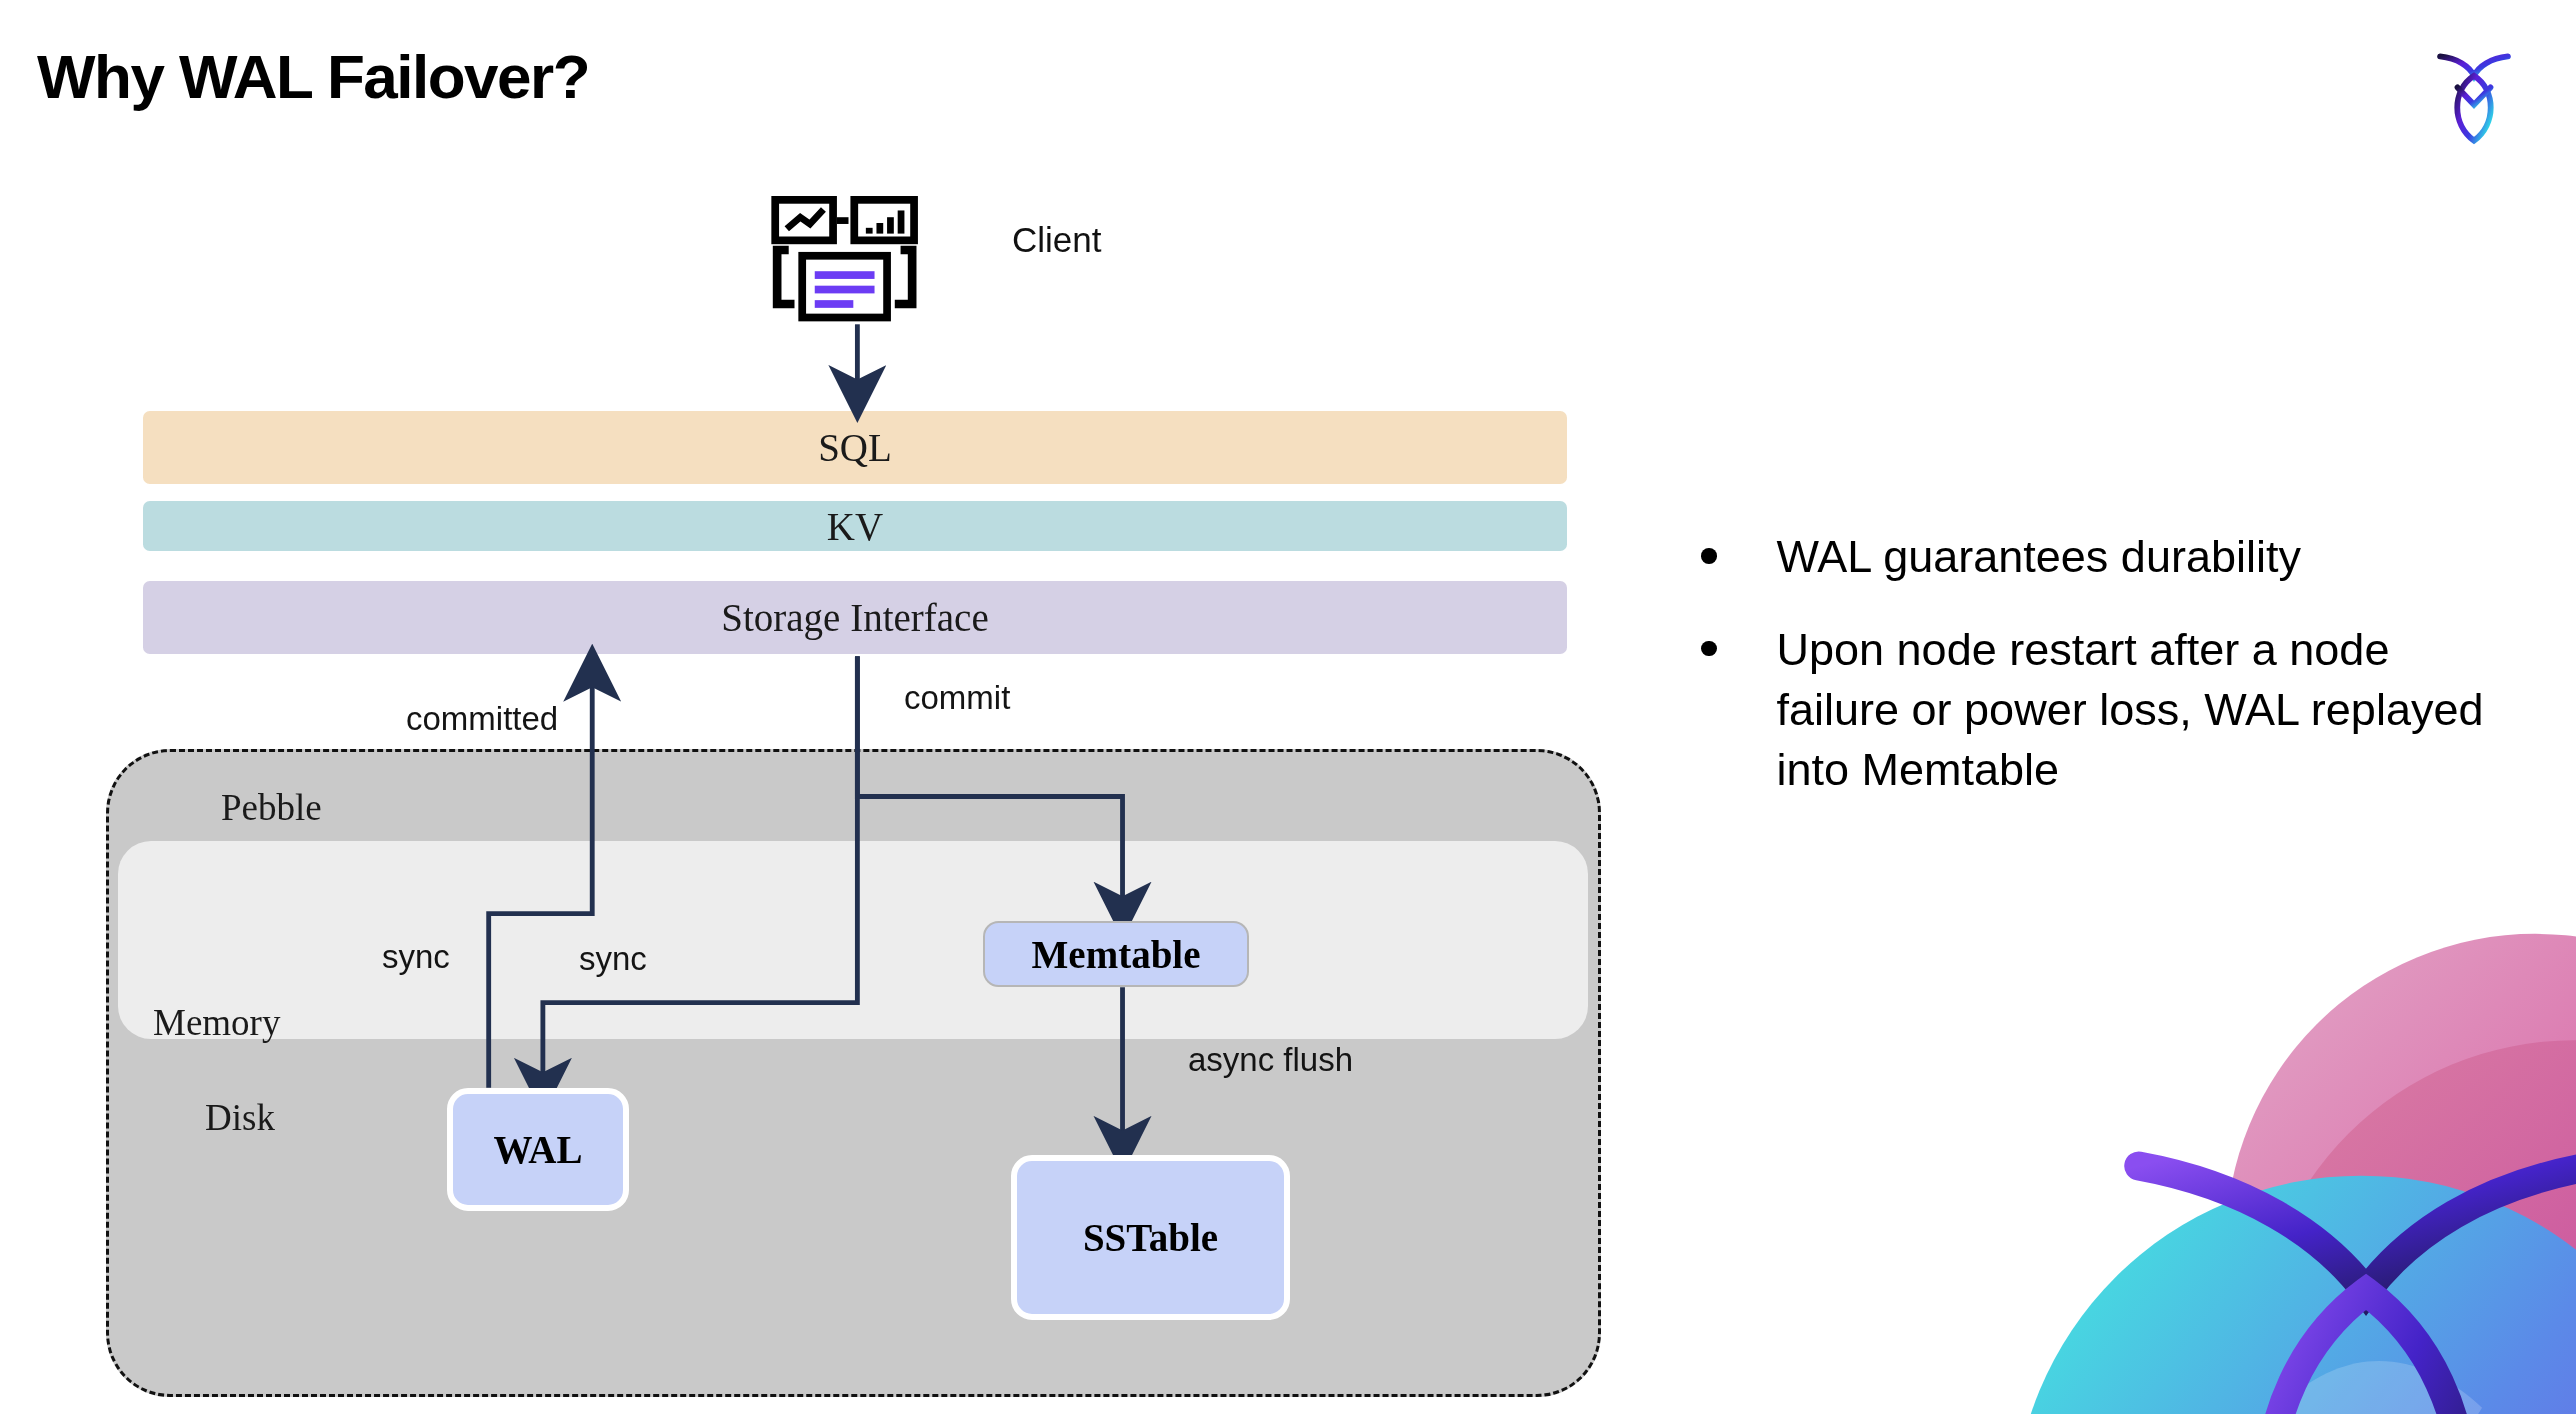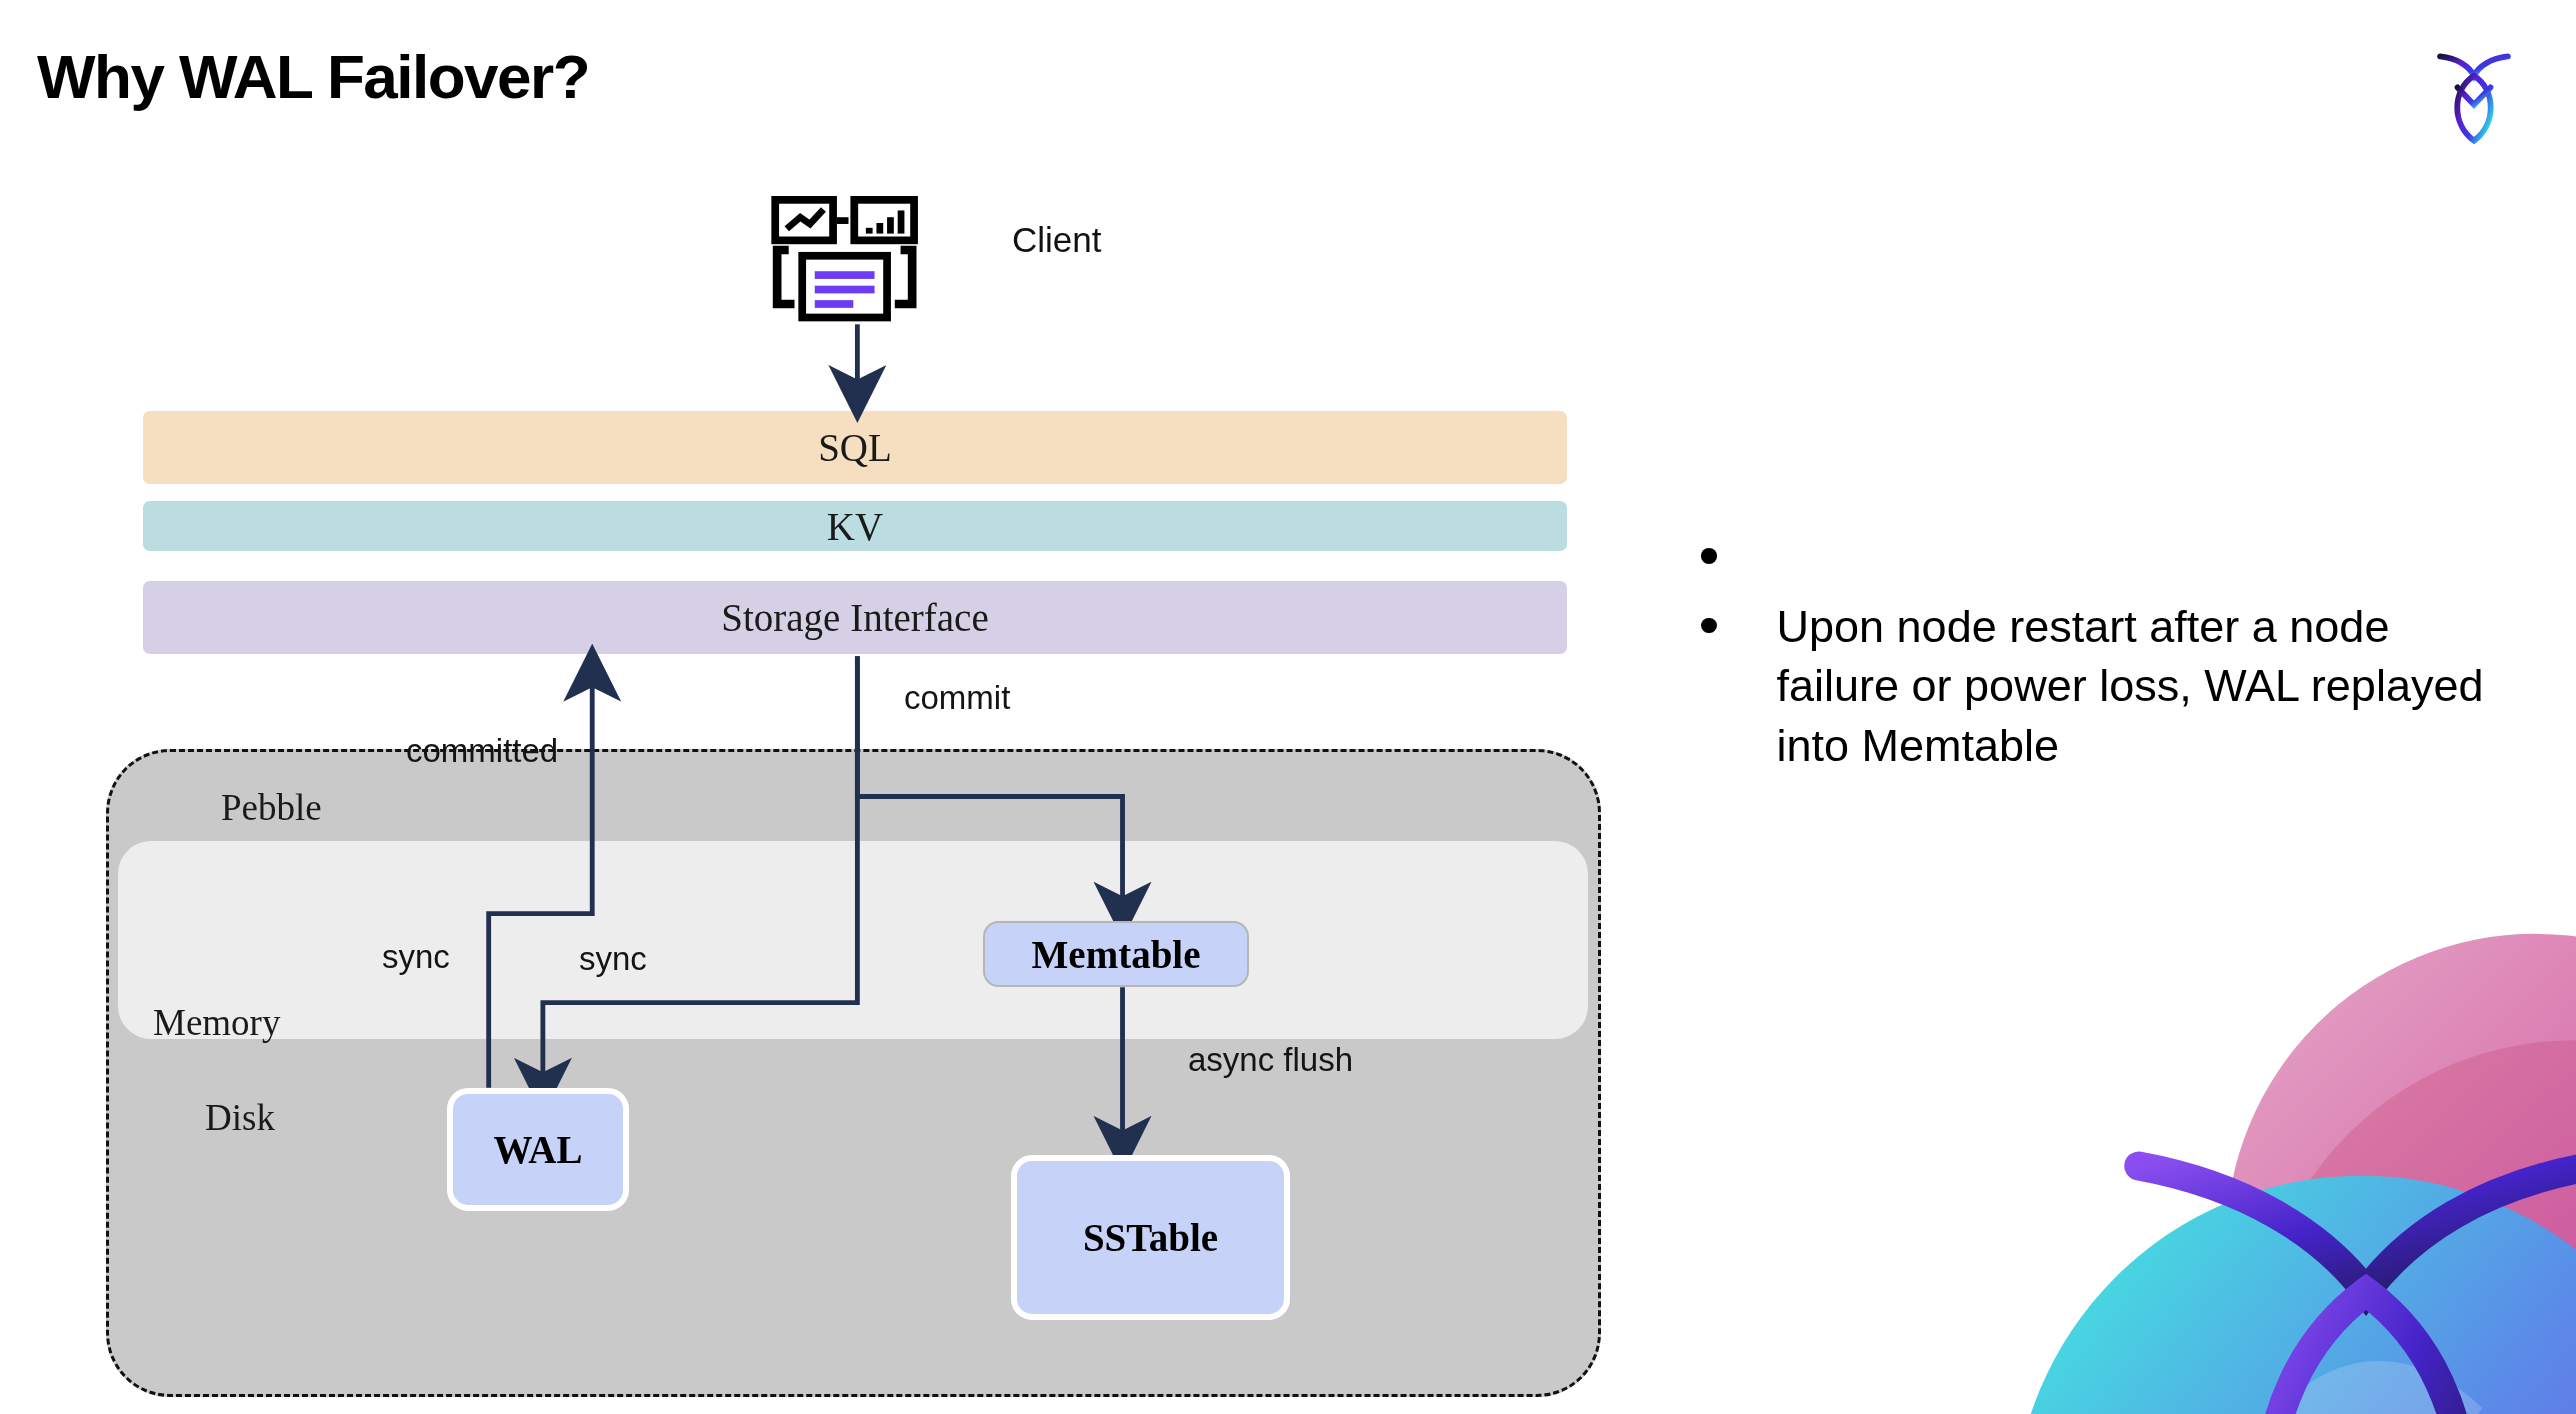--- a/index.html
+++ b/index.html
@@ -163,21 +163,21 @@
   }
 
   
   .edge-label {
     position: absolute;
     font-family: "Liberation Sans", sans-serif;
     font-size: 33px;
     color: #141414;
     white-space: nowrap;
   }
-  #label-committed { left: 406px; top: 732px; }
+  #label-committed { left: 406px; top: 700px; }
   #label-commit    { left: 904px; top: 679px; }
   #label-sync-left { left: 382px; top: 938px; }
   #label-sync-right{ left: 579px; top: 940px; }
   #label-async     { left: 1188px; top: 1041px; }
 
   
   #arrow-layer {
     position: absolute;
     left: 0; top: 0;
     width: 2576px;
@@ -354,20 +354,21 @@
   <div id="node-wal" class="node-box">
     <span>WAL</span>
   </div>
   <div id="node-sstable" class="node-box">
     <span>SSTable</span>
   </div>
 
   <div id="bullet-list">
     <div class="bullet-item">
       <span class="bullet-dot"></span>
+      <span class="bullet-text">WAL guarantees durability</span>
     </div>
     <div class="bullet-item">
       <span class="bullet-dot"></span>
       <span class="bullet-text">Upon node restart after a node failure or power loss, WAL replayed into Memtable</span>
     </div>
   </div>
 
 </div>
 
 

